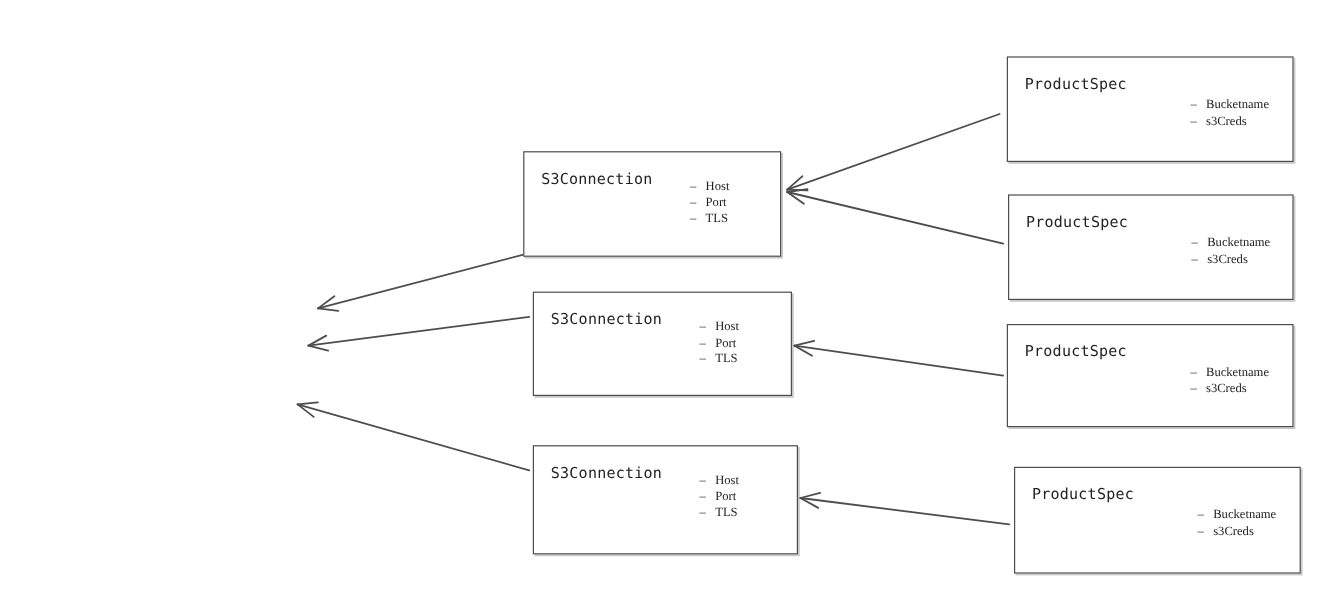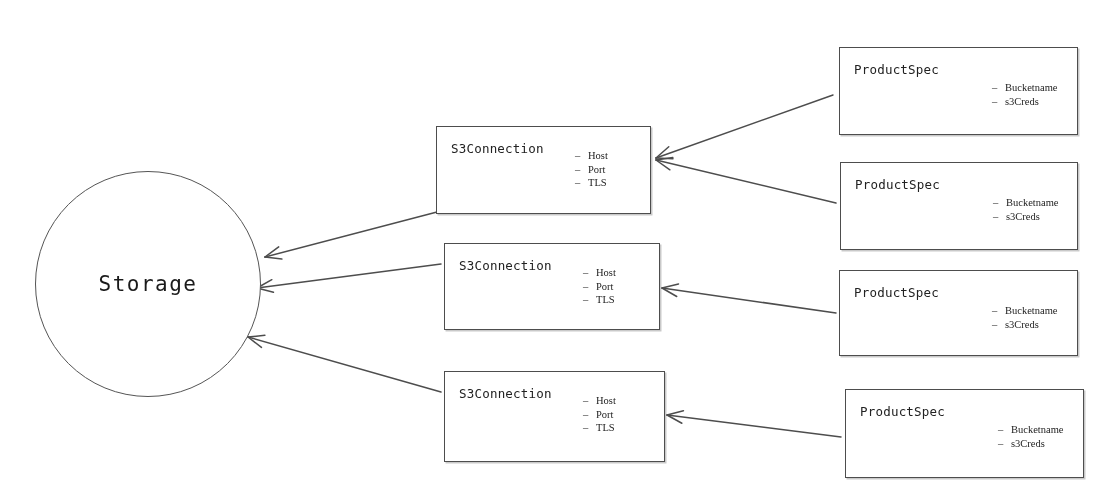--- a/index.html
+++ b/index.html
@@ -110,23 +110,20 @@
         <line x1="662" y1="288" x2="678.5236021537798" y2="284.00368021004317" stroke="#4d4d4d" stroke-width="1.5" stroke-linecap="round"></line>
         <line x1="662" y1="288" x2="676.7300522730366" y2="296.48678738001666" stroke="#4d4d4d" stroke-width="1.5" stroke-linecap="round"></line>
       </g>
       <g>
         <line x1="841" y1="437" x2="667" y2="415" stroke="#4d4d4d" stroke-width="1.5" stroke-linecap="round"></line>
         <line x1="667" y1="415" x2="683.453570565551" y2="410.7244865051747" stroke="#4d4d4d" stroke-width="1.5" stroke-linecap="round"></line>
         <line x1="667" y1="415" x2="681.8716333866226" y2="423.23617146578977" stroke="#4d4d4d" stroke-width="1.5" stroke-linecap="round"></line>
       </g>
     </svg>
 
-  <div class="circle-node" id="storage-node" style="left: 35px; top: 171px; width: 226px; height: 226px;">
-    <span class="circle-label">Storage</span>
-  </div>
 
   <div id="nodes-layer">
       <div class="node-box" style="left: 436px; top: 126px; width: 215px; height: 88px;">
         <div class="node-title" style="left: 14px; top: 14px;">S3Connection</div>
         <div class="attr-list" style="left: 138px; top: 22px;">
           <div class="attr-row"><span class="attr-dash">–</span><span>Host</span></div>
           <div class="attr-row"><span class="attr-dash">–</span><span>Port</span></div>
           <div class="attr-row"><span class="attr-dash">–</span><span>TLS</span></div>
         </div>
       </div>

